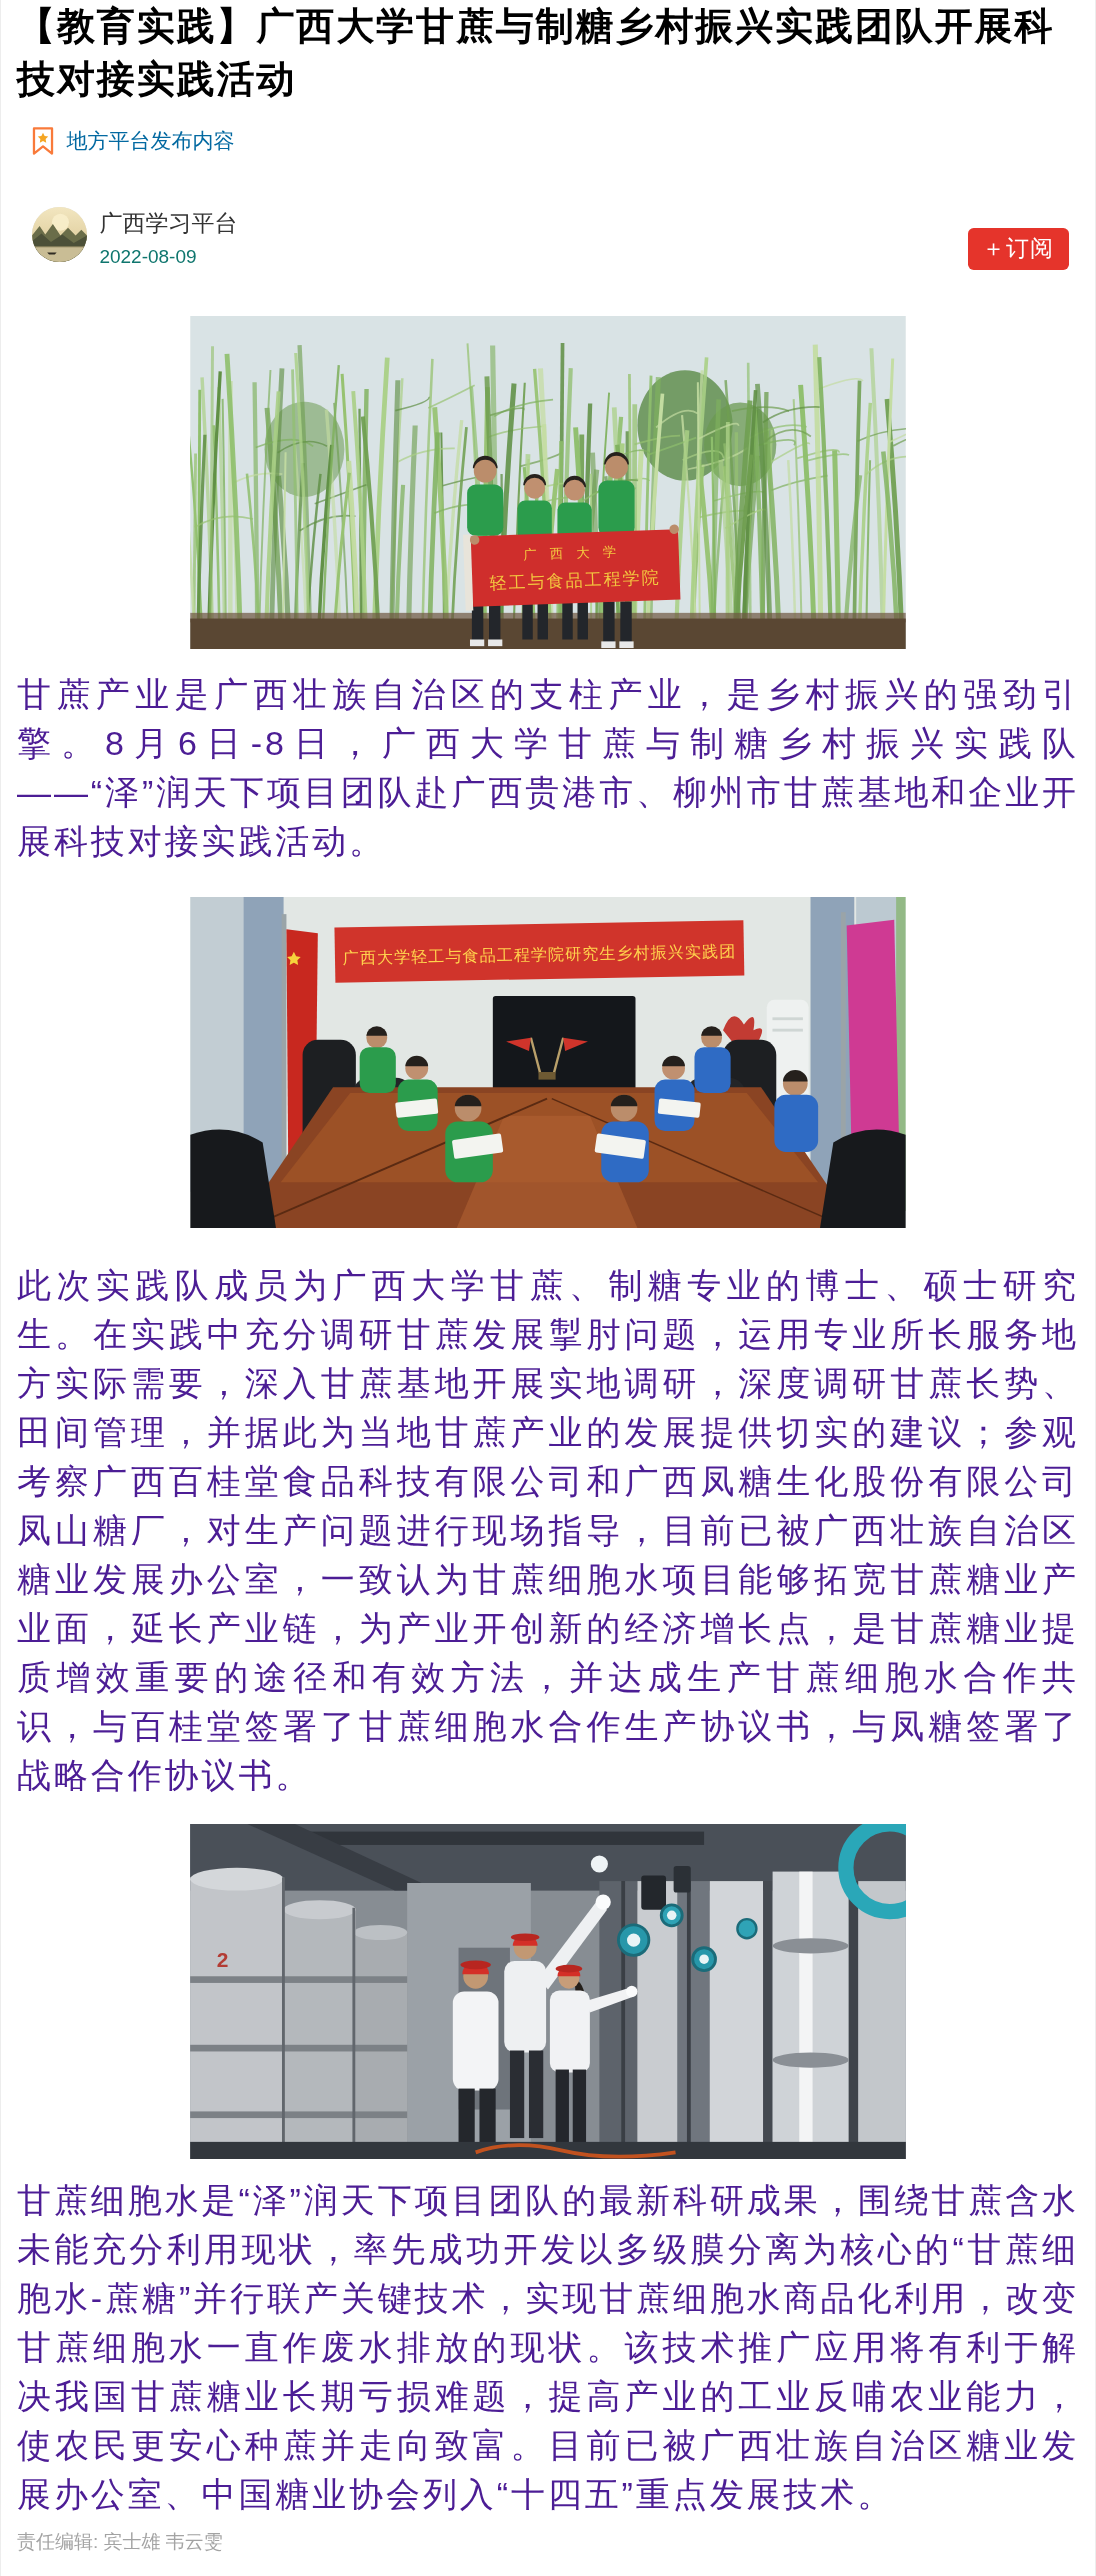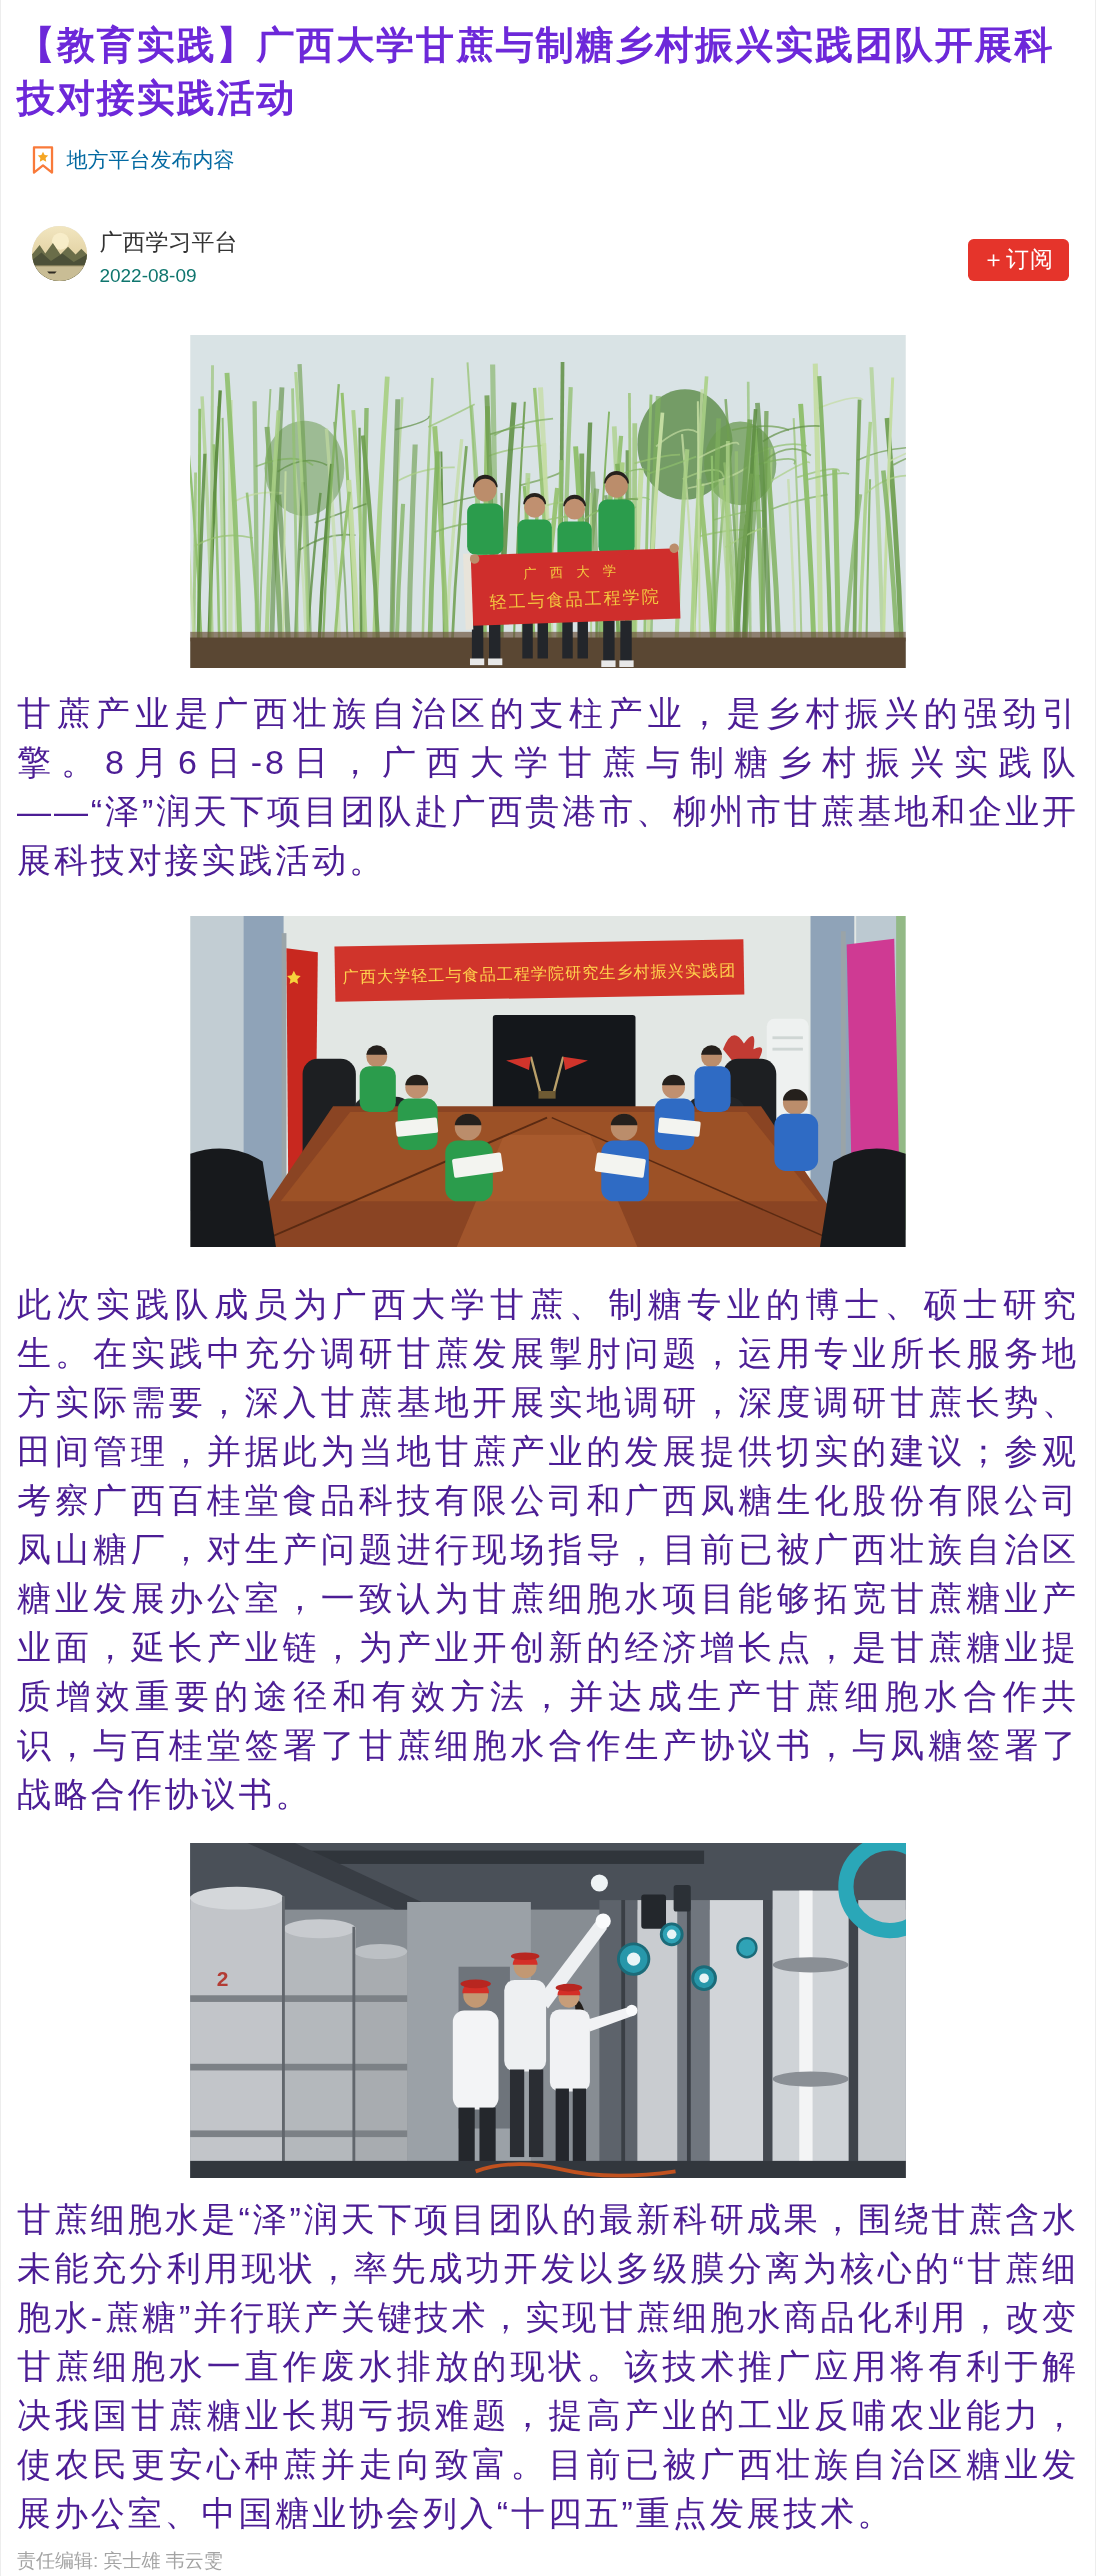--- a/index.html
+++ b/index.html
@@ -1,31 +1,31 @@
 <!DOCTYPE html>
 <html style="font-size:15px"><head>
 <meta charset="utf-8">
 <style>
   html,body{margin:0;padding:0;background:#fff;}
   body{font-family:"Liberation Sans","DejaVu Sans",sans-serif;-webkit-font-smoothing:antialiased;}
   .page-wrap{width:1096px;height:2576px;margin:0 auto;background:#fff;
     border-left:1px solid #ededed;border-right:1px solid #ededed;box-sizing:border-box;overflow:hidden;}
   .content{padding:0 16px;}
-  .title{margin:0;padding-top:19px;font-size:38px;line-height:53px;letter-spacing:1.9px;
-    font-weight:600;color:#6d28d9;}
+  .title{margin:0;font-size:38px;line-height:53px;letter-spacing:1.9px;
+    font-weight:600;color:#000000;}
   .badge-row{margin:21px 0 0 15px;display:flex;align-items:center;height:28.5px;}
   .badge-icon{width:22px;height:28.5px;flex:0 0 auto;margin-right:12.4px;}
   .badge-label{font-size:21px;color:#0369a1;}
   .author-row{margin:51px 0 0 15px;position:relative;height:57px;display:flex;}
   .avatar{width:55px;height:55px;border-radius:50%;overflow:hidden;flex:0 0 auto;background:#ddd;}
   .avatar svg{display:block;}
   .author-meta{margin-left:12.4px;padding-top:1px;}
   .author-name{font-size:23px;color:#333;}
   .author-date{font-size:19px;color:#0f766e;margin-top:7.6px;}
-  .subscribe-btn{position:absolute;right:10.5px;top:13px;min-width:101px;height:42px;padding:0 13px;
+  .subscribe-btn{position:absolute;right:10.5px;top:21px;min-width:101px;height:42px;padding:0 13px;
     background:#e5342b;color:#fff;font-size:23px;border:none;border-radius:5.7px;cursor:pointer;
     display:flex;align-items:center;justify-content:center;letter-spacing:1px;
     font-family:"Liberation Sans","DejaVu Sans",sans-serif;}
   figure{margin:0;display:flex;justify-content:center;}
   figure svg{display:block;}
   .fig1{margin-top:52px;} .fig2{margin-top:31px;} .fig3{margin-top:24px;}
   .body-p{margin:0;font-size:34px;letter-spacing:2.9px;line-height:49px;color:#4c1d95;text-align:justify;}
   .p1{margin-top:21px;} .p2{margin-top:33px;} .p3{margin-top:17px;}
   .meta-line{font-size:19px;line-height:22px;color:#a3a3a3;}
   .source{margin-top:30px;} .editor{margin-top:12.4px;}

